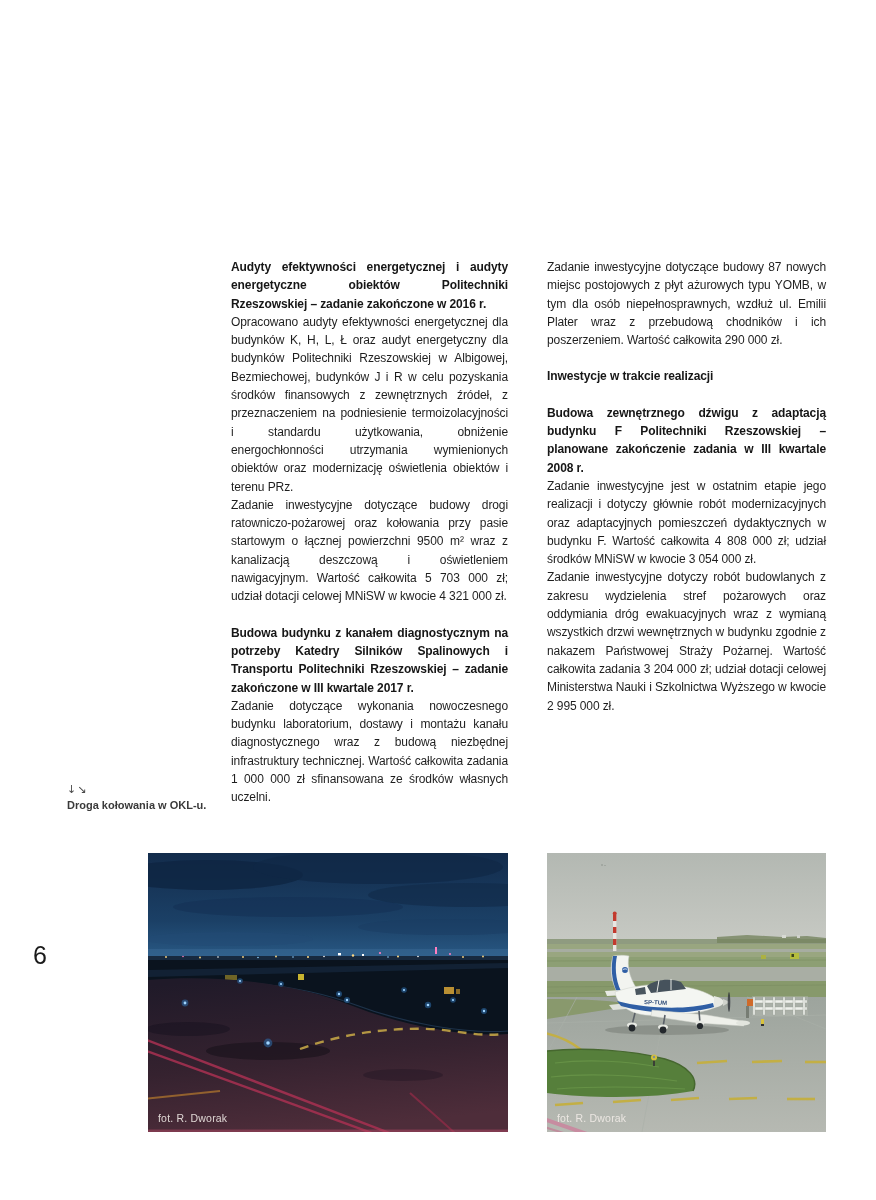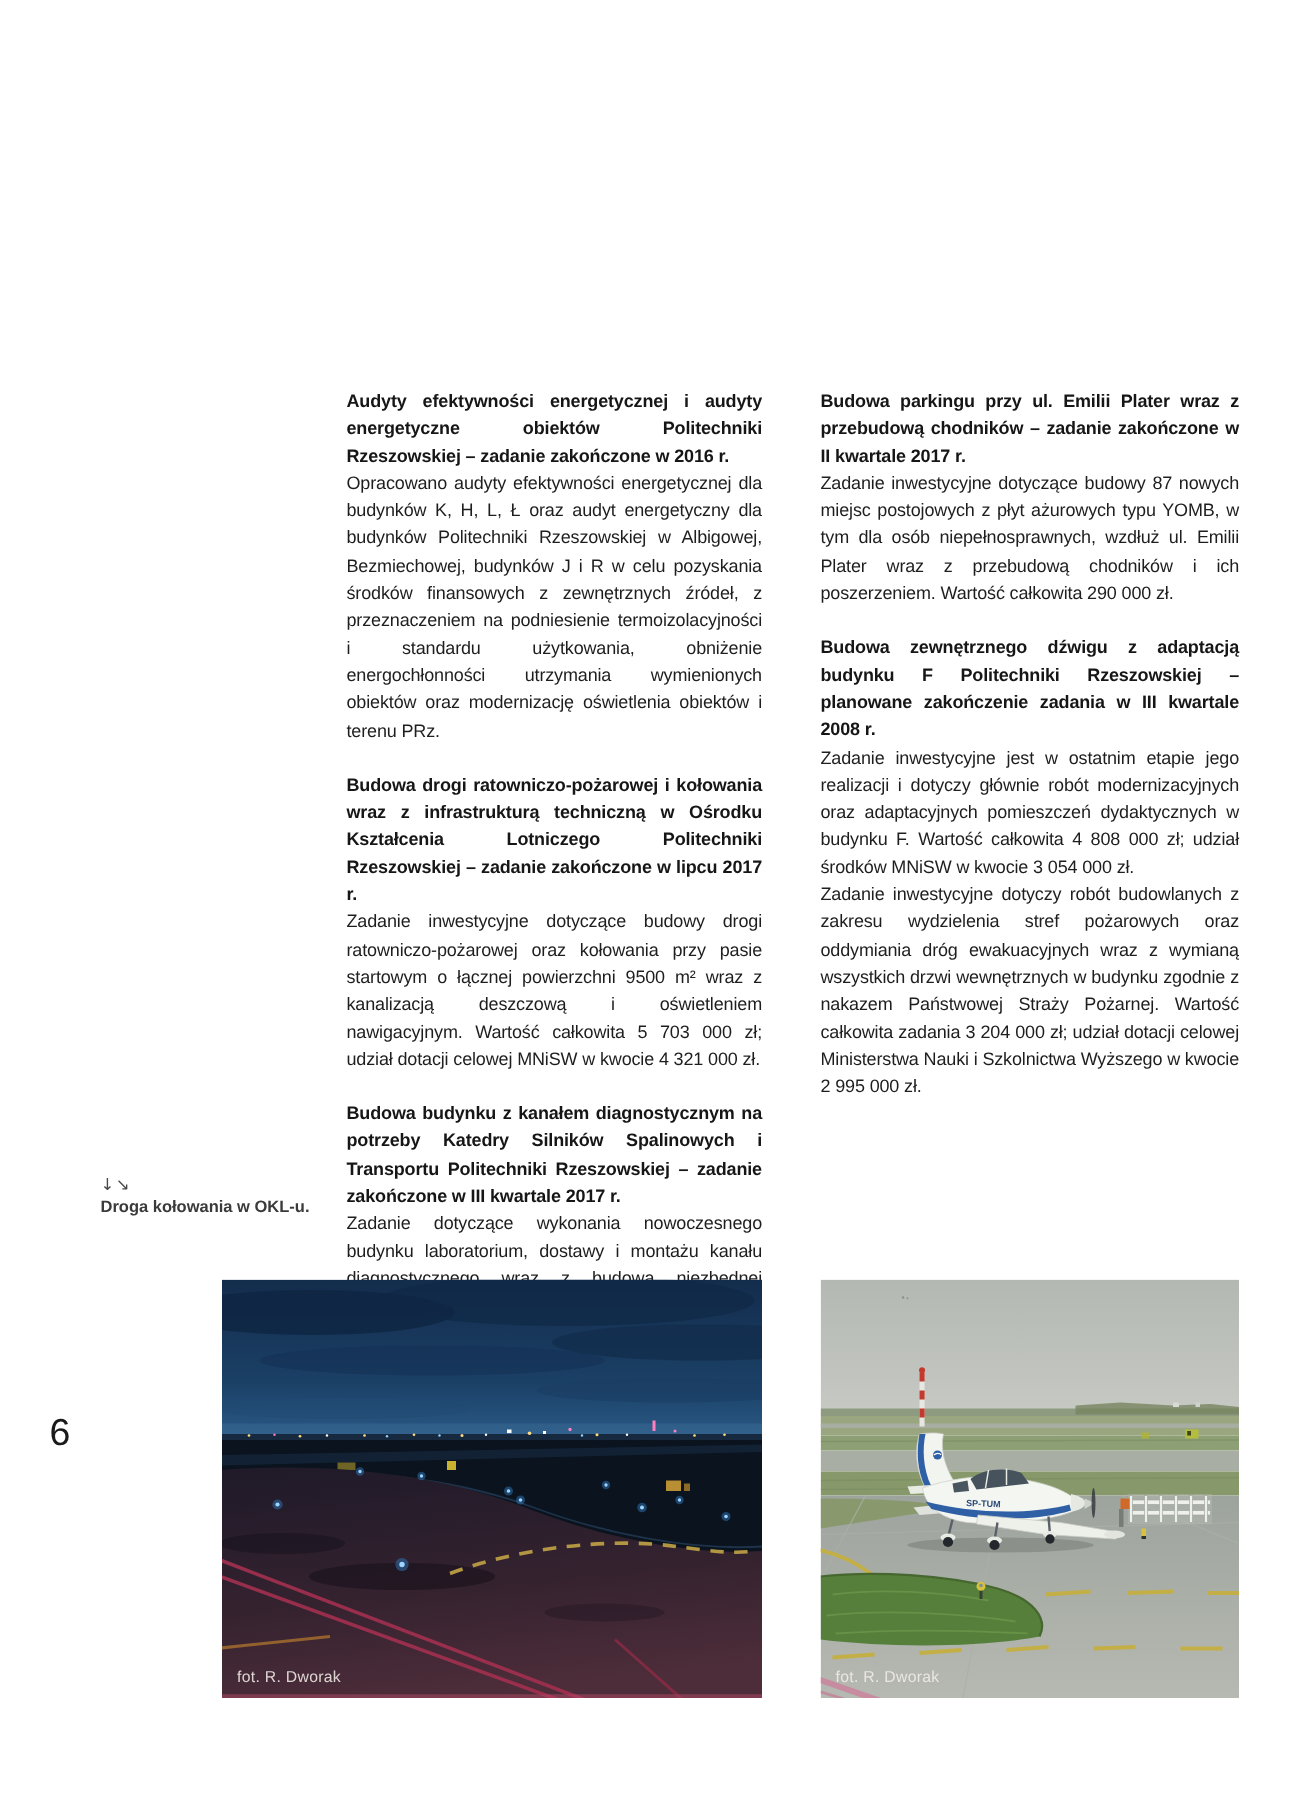--- a/index.html
+++ b/index.html
@@ -38,29 +38,28 @@
   <div class="margin-note">
     <span class="arrows">↓↘</span>
     <span class="mn-text">Droga kołowania w OKL-u.</span>
   </div>
 
   <div class="page-number">6</div>
 
   <section class="col col-left" lang="pl">
     <p class="h first">Audyty efektywności energetycznej i audyty energetyczne obiektów Politechniki Rzeszowskiej – zadanie zakończone w 2016 r.</p>
     <p class="b">Opracowano audyty efektywności energetycznej dla budynków K, H, L, Ł oraz audyt energetyczny dla budynków Politechniki Rzeszowskiej w Albigowej, Bezmiechowej, budynków J i R w celu pozyskania środków finansowych z zewnętrznych źródeł, z przeznaczeniem na podniesienie termoizolacyjności i standardu użytkowania, obniżenie energochłonności utrzymania wymienionych obiektów oraz modernizację oświetlenia obiektów i terenu PRz.</p>
-    <p class="h">Budowa drogi ratowniczo-pożarowej i kołowania wraz z infrastrukturą techniczną w Ośrodku Kształcenia Lotniczego Politechniki Rzeszowskiej – zadanie zakończone w lipcu 2017 r.</p>
     <p class="b">Zadanie inwestycyjne dotyczące budowy drogi ratowniczo-pożarowej oraz kołowania przy pasie startowym o łącznej powierzchni 9500&nbsp;m² wraz z kanalizacją deszczową i oświetleniem nawigacyjnym. Wartość całkowita 5&nbsp;703&nbsp;000&nbsp;zł; udział dotacji celowej MNiSW w kwocie 4&nbsp;321&nbsp;000&nbsp;zł.</p>
     <p class="h">Budowa budynku z kanałem diagnostycznym na potrzeby Katedry Silników Spalinowych i Transportu Politechniki Rzeszowskiej – zadanie zakończone w III kwartale 2017 r.</p>
     <p class="b">Zadanie dotyczące wykonania nowoczesnego budynku laboratorium, dostawy i montażu kanału diagnostycznego wraz z budową niezbędnej infrastruktury technicznej. Wartość całkowita zadania 1&nbsp;000&nbsp;000&nbsp;zł sfinansowana ze środków własnych uczelni.</p>
   </section>
 
   <section class="col col-right" lang="pl">
-    <p class="h first">Budowa parkingu przy ul. Emilii Plater wraz z przebudową chodników – zadanie zakończone w II kwartale 2017 r.</p>
     <p class="b">Zadanie inwestycyjne dotyczące budowy 87 nowych miejsc postojowych z płyt ażurowych typu YOMB, w tym dla osób niepełnosprawnych, wzdłuż ul. Emilii Plater wraz z przebudową chodników i ich poszerzeniem. Wartość całkowita 290&nbsp;000&nbsp;zł.</p>
+    <p class="h">Inwestycje w trakcie realizacji</p>
     <p class="h">Budowa zewnętrznego dźwigu z adaptacją budynku F Politechniki Rzeszowskiej – planowane zakończenie zadania w III kwartale 2008 r.</p>
     <p class="b">Zadanie inwestycyjne jest w ostatnim etapie jego realizacji i dotyczy głównie robót modernizacyjnych oraz adaptacyjnych pomieszczeń dydaktycznych w budynku F. Wartość całkowita 4&nbsp;808&nbsp;000&nbsp;zł; udział środków MNiSW w kwocie 3&nbsp;054&nbsp;000&nbsp;zł.</p>
     <p class="b">Zadanie inwestycyjne dotyczy robót budowlanych z zakresu wydzielenia stref pożarowych oraz oddymiania dróg ewakuacyjnych wraz z wymianą wszystkich drzwi wewnętrznych w budynku zgodnie z nakazem Państwowej Straży Pożarnej. Wartość całkowita zadania 3&nbsp;204&nbsp;000&nbsp;zł; udział dotacji celowej Ministerstwa Nauki i Szkolnictwa Wyższego w kwocie 2&nbsp;995&nbsp;000&nbsp;zł.</p>
   </section>
 
   <figure class="photo photo-left">
     <svg viewBox="0 0 360 279" preserveAspectRatio="none">
       <defs>
         <linearGradient id="g-nsky" x1="0" y1="0" x2="0" y2="1">
           <stop offset="0" stop-color="#132c4c"></stop>

